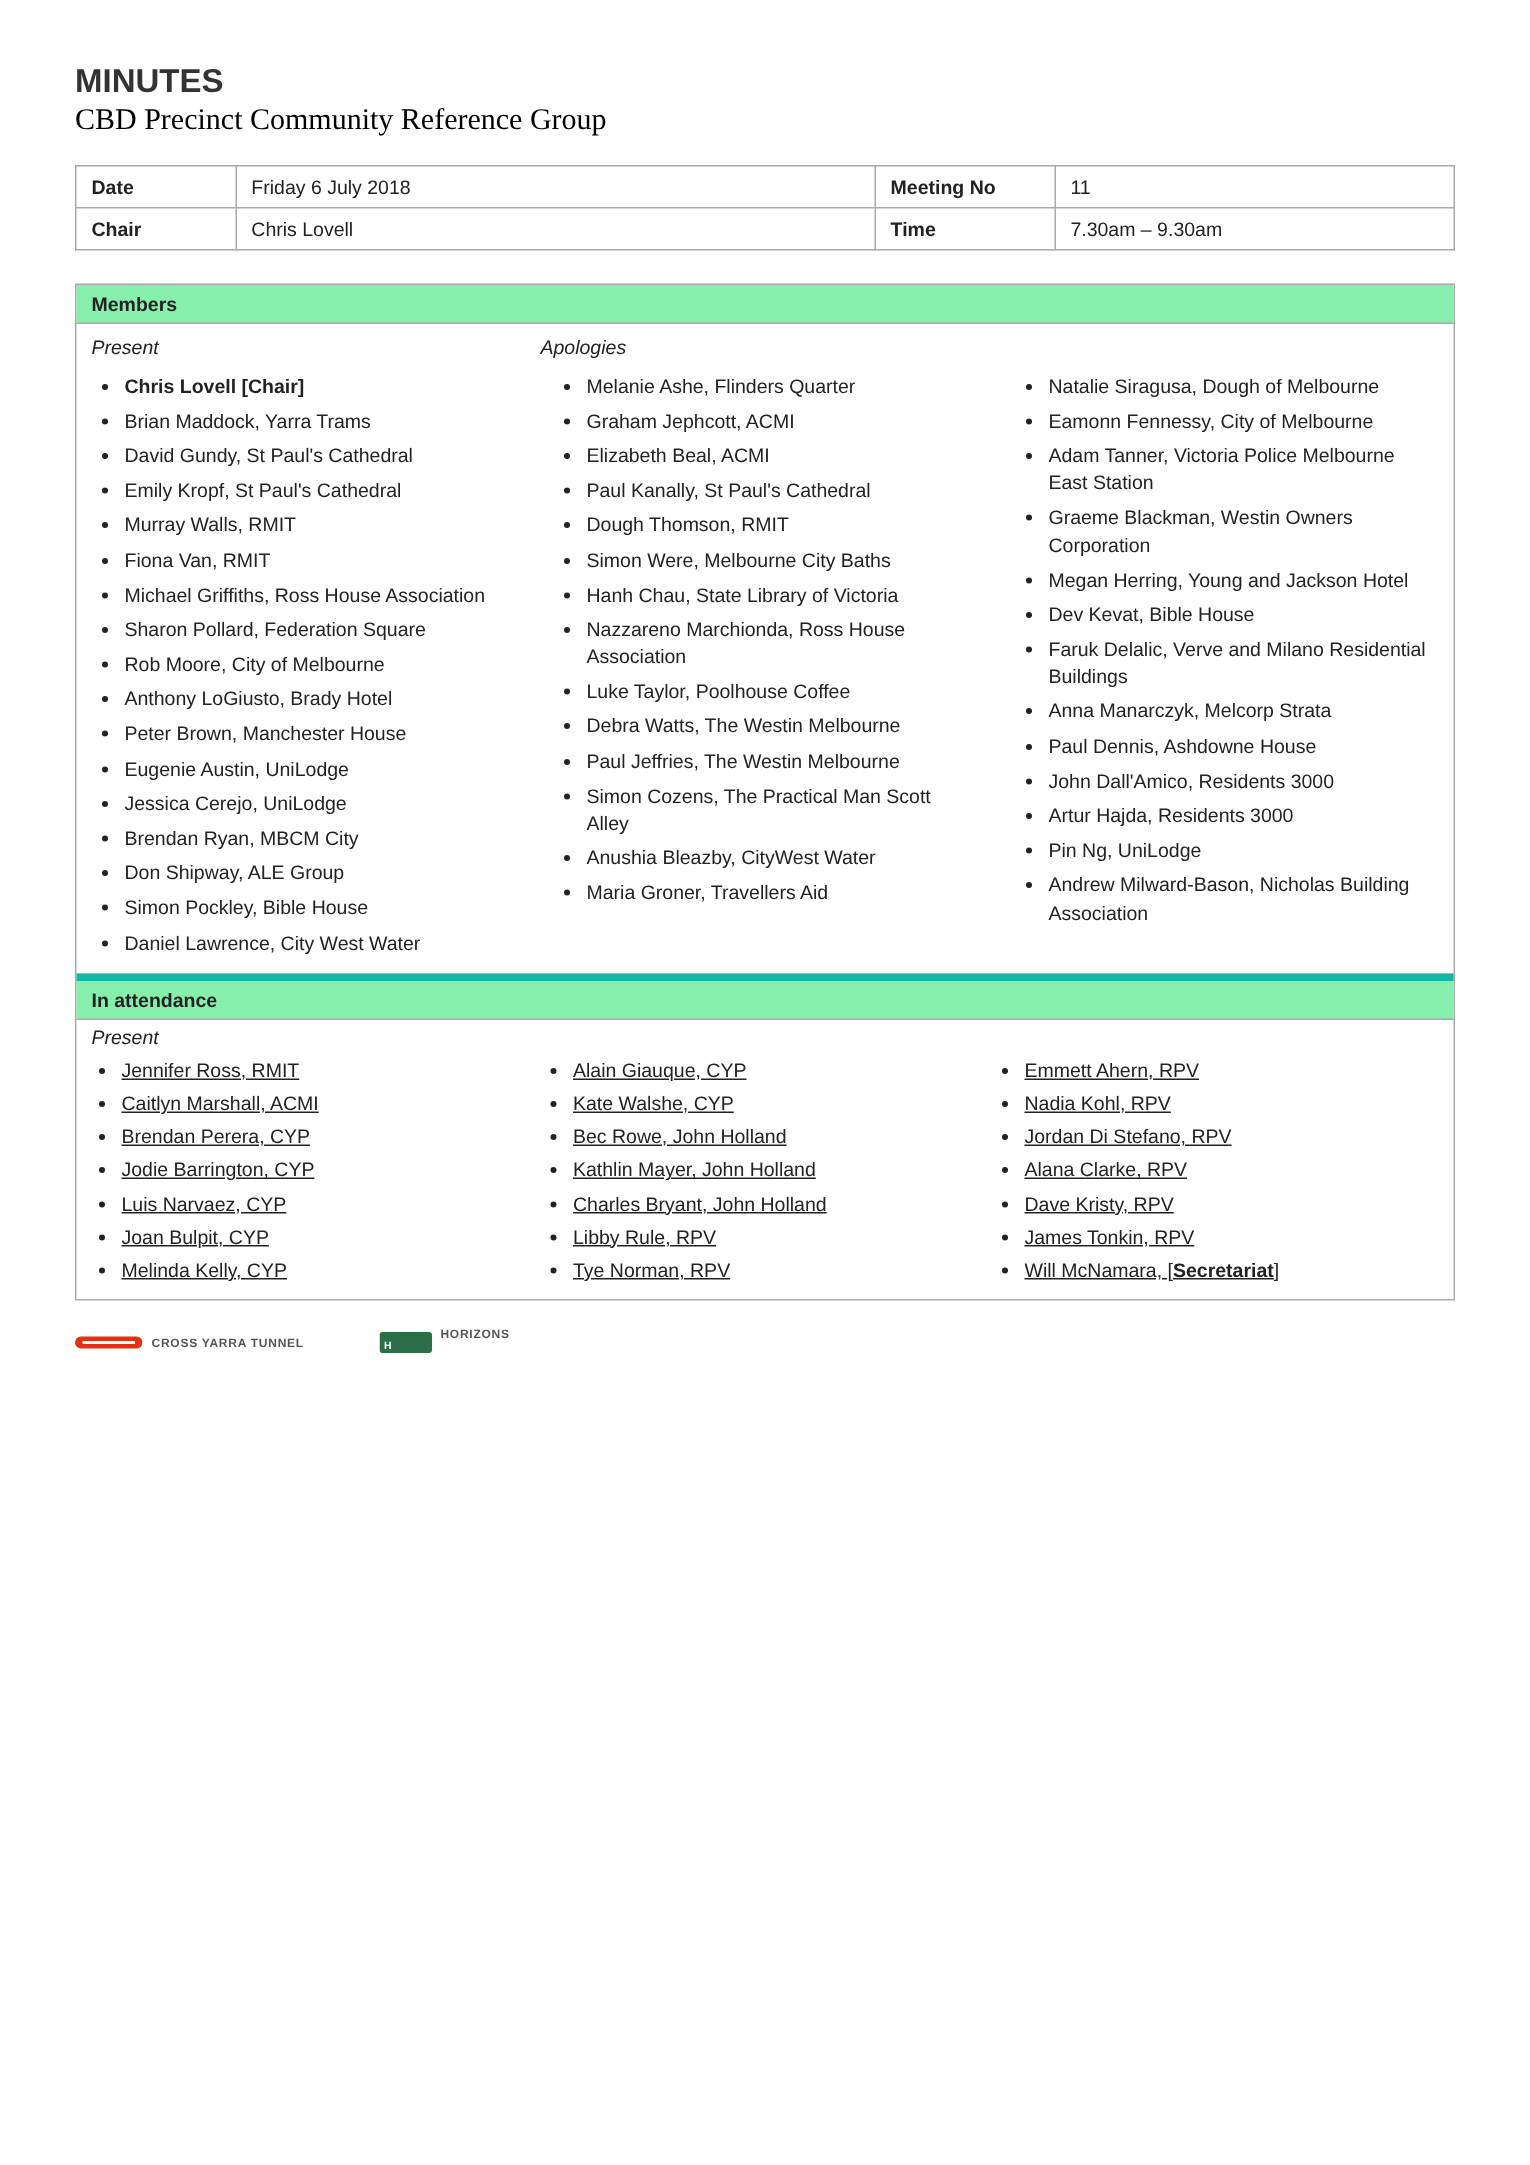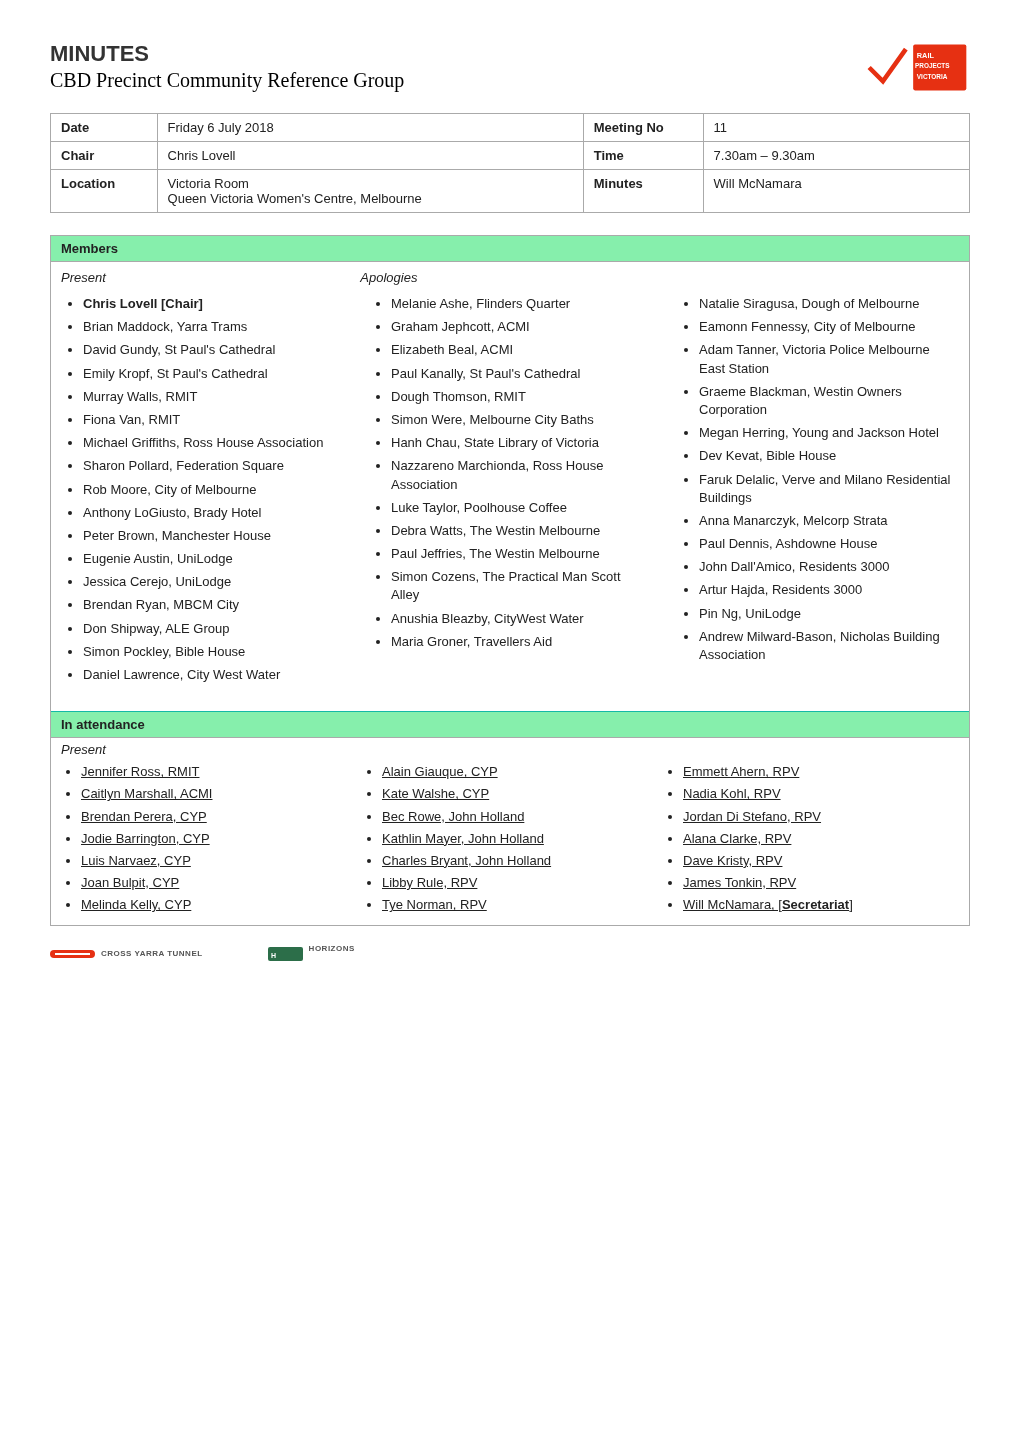--- a/index.html
+++ b/index.html
@@ -132,68 +132,47 @@
 
     .attendance-columns ul li {
       margin-bottom: 4px;
       line-height: 1.4;
       font-size: 13px;
     }
 
     .footer-logos {
       display: flex;
       align-items: center;
-      gap: 32px;
+      gap: 17px;
       margin-top: 18px;
     }
   </style>
 </head>
 <body>
 
 <div class="header-section">
   <div class="title-block">
     <h1>MINUTES</h1>
     <h2>CBD Precinct Community Reference Group</h2>
-  </div>
-  <div class="logo-block">
-
-    <svg class="logo-svg" viewBox="0 0 120 60">
-
-      <polyline points="10,30 25,45 50,10" stroke="#e63012" stroke-width="5" fill="none"></polyline>
-
-      <rect x="58" y="5" width="58" height="50" fill="#e63012" rx="2"></rect>
-      <text x="62" y="20" font-size="8" font-weight="bold" fill="#fff" font-family="Arial">RAIL</text>
-      <text x="60" y="30" font-size="7" font-weight="bold" fill="#fff" font-family="Arial">PROJECTS</text>
-      <text x="62" y="42" font-size="7" font-weight="bold" fill="#fff" font-family="Arial">VICTORIA</text>
-    </svg>
   </div>
 </div>
 
 <table class="info-table">
   <tbody>
       <tr>
     <td class="label">Date</td>
     <td class="value">Friday 6 July 2018</td>
     <td class="label2">Meeting No</td>
     <td class="value2">11</td>
   </tr>
   <tr>
     <td class="label">Chair</td>
     <td class="value">Chris Lovell</td>
     <td class="label2">Time</td>
     <td class="value2">7.30am – 9.30am</td>
-  </tr>
-  <tr>
-    <td class="label">Location</td>
-    <td class="value">
-      <span>Victoria Room</span><br>
-      <span>Queen Victoria Women's Centre, Melbourne</span>
-    </td>
-    <td class="label2">Minutes</td>
-    <td class="value2">Will McNamara</td>
   </tr>
 </tbody>
   </table>
 
 <div class="content-box">
   <div class="box-header">Members</div>
 
   <div style="display:grid; grid-template-columns: 1fr 1fr 1fr; padding: 4px 10px 0 10px;">
     <div class="section-label">Present</div>
     <div class="section-label">Apologies</div>
@@ -255,21 +234,21 @@
         <li>Anna Manarczyk, Melcorp Strata</li>
         <li>Paul Dennis, Ashdowne House</li>
         <li>John Dall'Amico, Residents 3000</li>
         <li>Artur Hajda, Residents 3000</li>
         <li>Pin Ng, UniLodge</li>
         <li>Andrew Milward-Bason, Nicholas Building Association</li>
       </ul>
     </div>
   </div>
 
-  <div class="box-header" style="border-top: 1px solid #14b8a6; margin-top: 16px;">In attendance</div>
+  <div class="box-header" style="border-top: 5px solid #14b8a6;">In attendance</div>
 
   <div class="present-label">Present</div>
 
   <div class="attendance-columns">
 
     <div class="col">
       <ul>
         <li>Jennifer Ross, RMIT</li>
         <li>Caitlyn Marshall, ACMI</li>
         <li>Brendan Perera, CYP</li>

